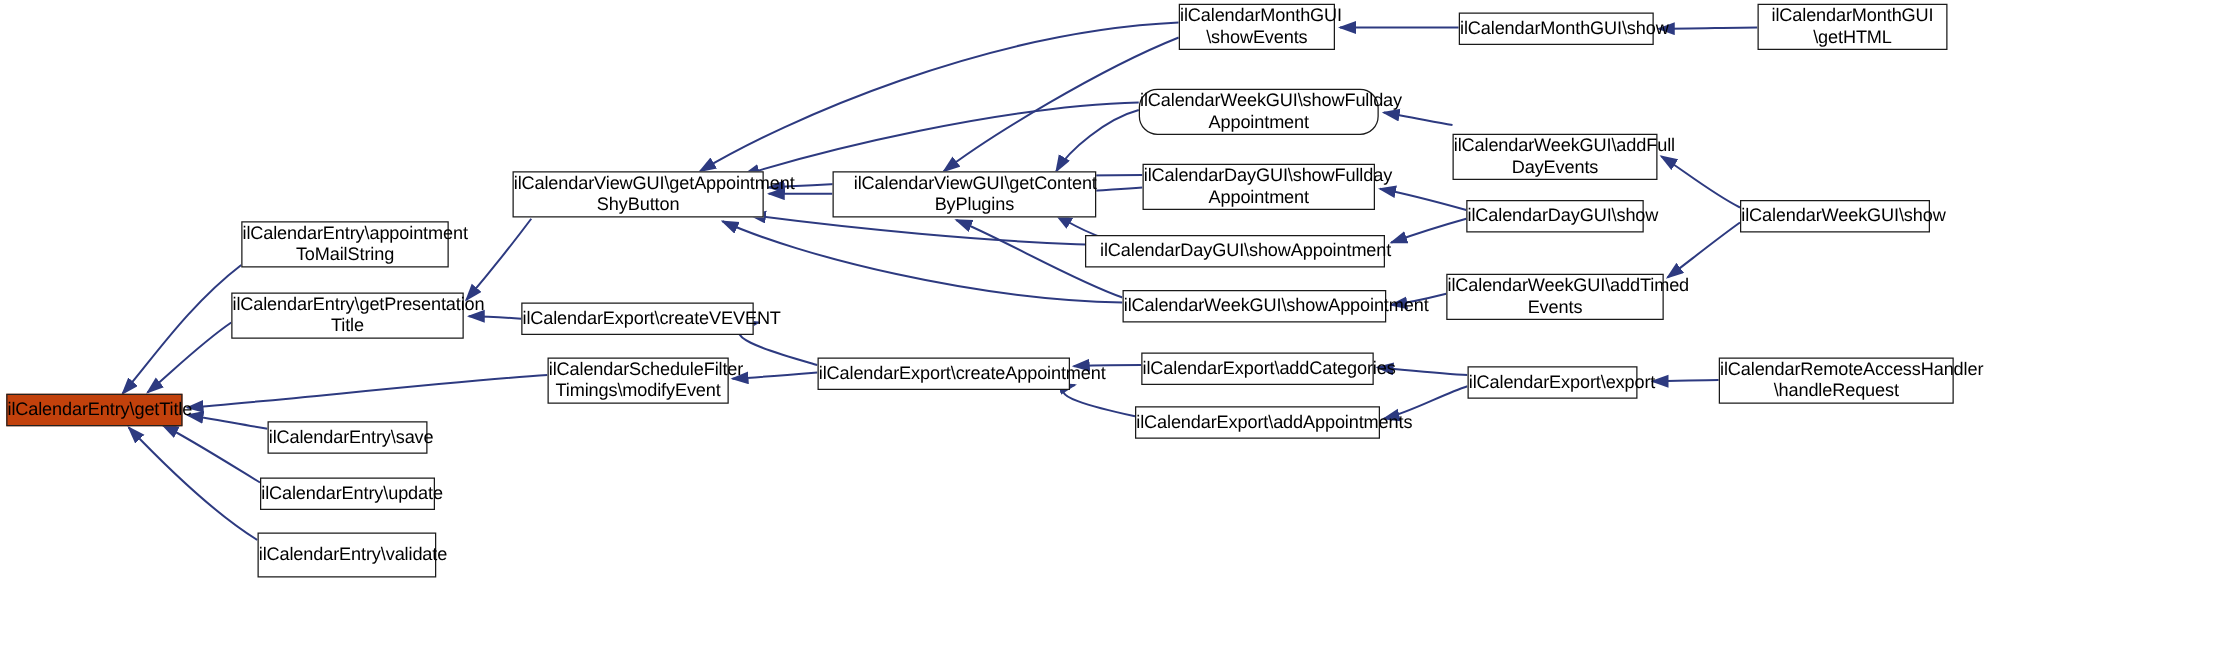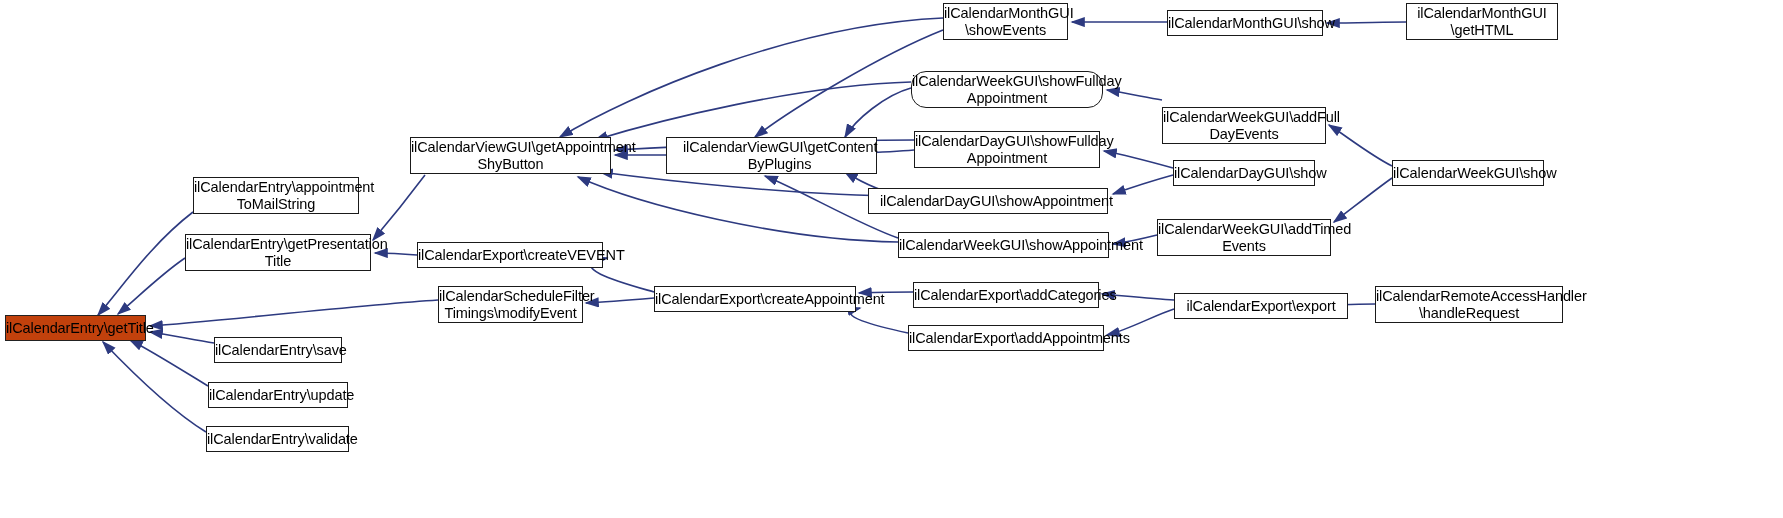--- a/index.html
+++ b/index.html
@@ -72,21 +72,21 @@
       </g>
   </svg>
   <div id="node-layer">
       <div class="node current" style="left: 5px; top: 315px; width: 141px; height: 26px;"><span class="lbl">ilCalendarEntry\getTitle</span></div>
       <div class="node" style="left: 193px; top: 177px; width: 166px; height: 37px;"><span class="lbl">ilCalendarEntry\appointment
 ToMailString</span></div>
       <div class="node" style="left: 185px; top: 234px; width: 186px; height: 37px;"><span class="lbl">ilCalendarEntry\getPresentation
 Title</span></div>
       <div class="node" style="left: 214px; top: 337px; width: 128px; height: 26px;"><span class="lbl">ilCalendarEntry\save</span></div>
       <div class="node" style="left: 208px; top: 382px; width: 140px; height: 26px;"><span class="lbl">ilCalendarEntry\update</span></div>
-      <div class="node" style="left: 206px; top: 426px; width: 143px; height: 26px;"><span class="lbl">ilCalendarEntry\validate</span></div>
+      <div class="node" style="left: 206px; top: 426px; width: 143px; height: 36px;"><span class="lbl">ilCalendarEntry\validate</span></div>
       <div class="node" style="left: 438px; top: 286px; width: 145px; height: 37px;"><span class="lbl">ilCalendarScheduleFilter
 Timings\modifyEvent</span></div>
       <div class="node" style="left: 417px; top: 242px; width: 186px; height: 26px;"><span class="lbl">ilCalendarExport\createVEVENT</span></div>
       <div class="node" style="left: 410px; top: 137px; width: 201px; height: 37px;"><span class="lbl">ilCalendarViewGUI\getAppointment
 ShyButton</span></div>
       <div class="node" style="left: 666px; top: 137px; width: 211px; height: 37px; padding-left: 16px;"><span class="lbl">ilCalendarViewGUI\getContent
 ByPlugins</span></div>
       <div class="node" style="left: 654px; top: 286px; width: 202px; height: 26px;"><span class="lbl">ilCalendarExport\createAppointment</span></div>
       <div class="node" style="left: 943px; top: 3px; width: 125px; height: 37px;"><span class="lbl">ilCalendarMonthGUI
 \showEvents</span></div>
@@ -97,20 +97,20 @@
       <div class="node" style="left: 868px; top: 188px; width: 240px; height: 26px; padding-left: 11px;"><span class="lbl">ilCalendarDayGUI\showAppointment</span></div>
       <div class="node" style="left: 898px; top: 232px; width: 211px; height: 26px;"><span class="lbl">ilCalendarWeekGUI\showAppointment</span></div>
       <div class="node" style="left: 913px; top: 282px; width: 186px; height: 26px;"><span class="lbl">ilCalendarExport\addCategories</span></div>
       <div class="node" style="left: 908px; top: 325px; width: 196px; height: 26px;"><span class="lbl">ilCalendarExport\addAppointments</span></div>
       <div class="node" style="left: 1167px; top: 10px; width: 156px; height: 26px;"><span class="lbl">ilCalendarMonthGUI\show</span></div>
       <div class="node" style="left: 1162px; top: 88px; width: 164px; height: 37px; margin-top: 19px;"><span class="lbl">ilCalendarWeekGUI\addFull
 DayEvents</span></div>
       <div class="node" style="left: 1173px; top: 160px; width: 142px; height: 26px;"><span class="lbl">ilCalendarDayGUI\show</span></div>
       <div class="node" style="left: 1157px; top: 219px; width: 174px; height: 37px;"><span class="lbl">ilCalendarWeekGUI\addTimed
 Events</span></div>
-      <div class="node" style="left: 1174px; top: 293px; width: 174px; height: 26px;"><span class="lbl">ilCalendarExport\export</span></div>
+      <div class="node" style="left: 1174px; top: 293px; width: 136px; height: 26px;"><span class="lbl">ilCalendarExport\export</span></div>
       <div class="node" style="left: 1406px; top: 3px; width: 152px; height: 37px;"><span class="lbl">ilCalendarMonthGUI
 \getHTML</span></div>
       <div class="node" style="left: 1392px; top: 160px; width: 152px; height: 26px;"><span class="lbl">ilCalendarWeekGUI\show</span></div>
       <div class="node" style="left: 1375px; top: 286px; width: 188px; height: 37px;"><span class="lbl">ilCalendarRemoteAccessHandler
 \handleRequest</span></div>
     </div>
 </div>
 
 </body></html>

